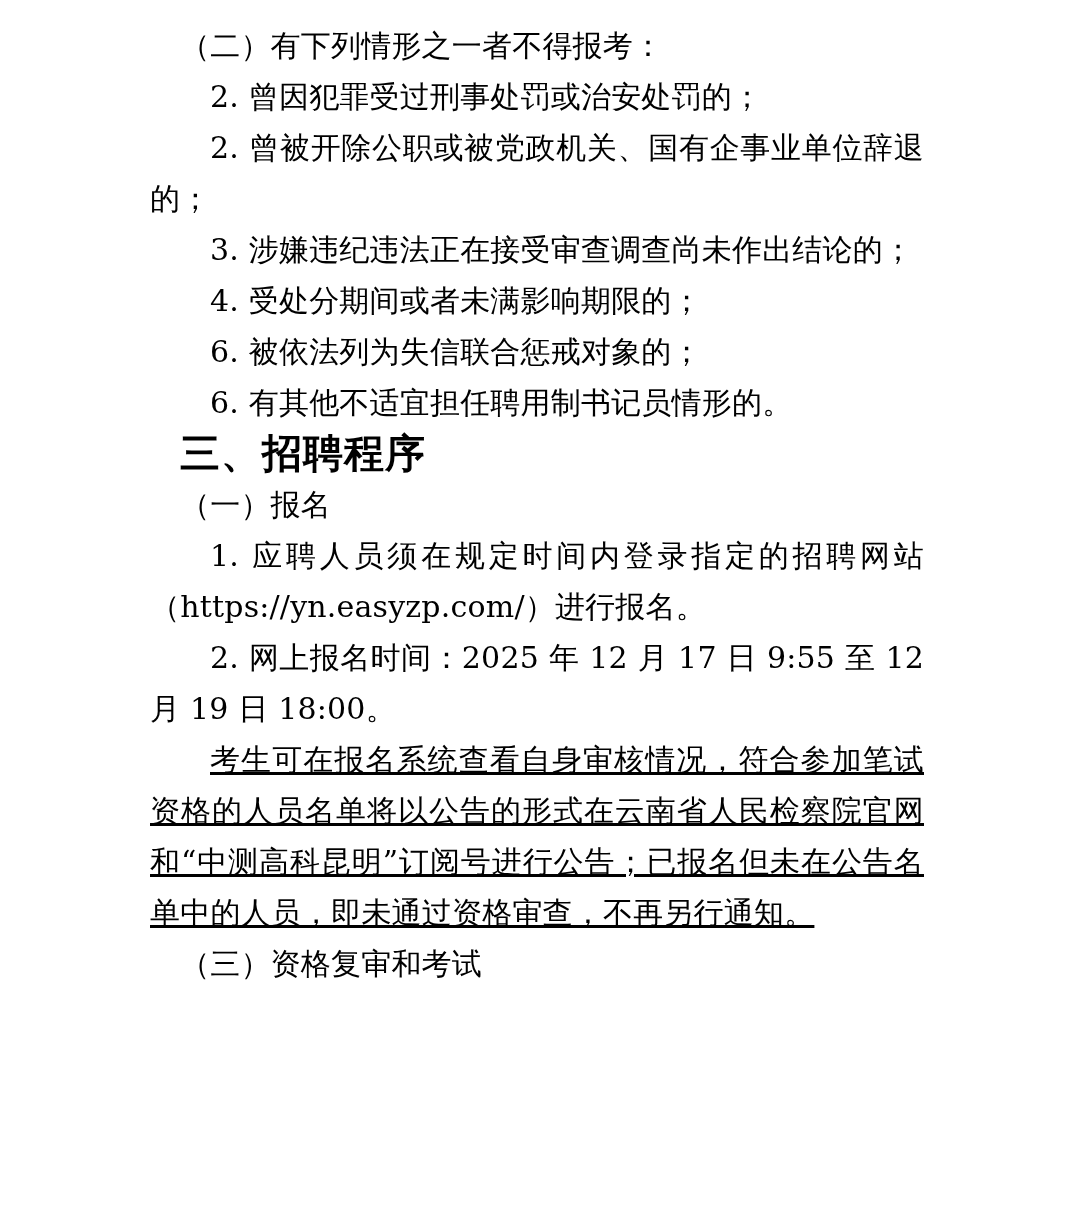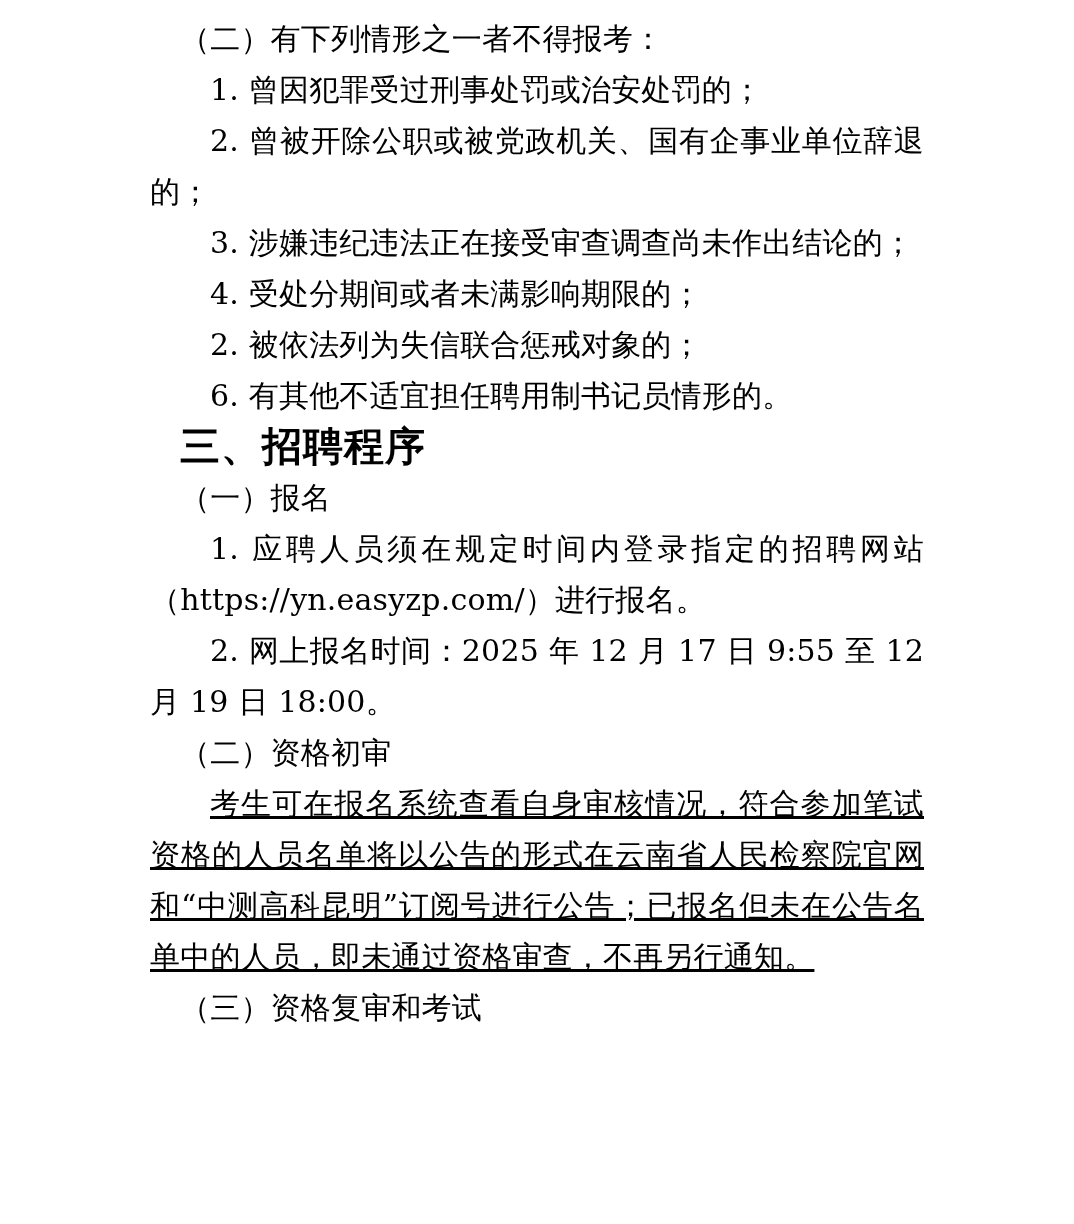--- a/index.html
+++ b/index.html
@@ -12,21 +12,21 @@
     height: 1224px;
     overflow: hidden;
     font-family: "DejaVu Serif", "Liberation Serif", serif;
     color: #000000;
   }
   .page {
     position: relative;
     width: 1074px;
     height: 970px;
     box-sizing: border-box;
-    padding: 13px 150px 0 150px;
+    padding: 20px 150px 0 150px;
   }
   .doc-body {
     font-size: 30px;
     line-height: 51px;
     letter-spacing: 0.2px;
     text-align: justify;
     text-justify: inter-ideograph;
   }
   p {
     margin: 0;
@@ -55,42 +55,41 @@
   }
 </style>
 </head>
 <body>
 
 <div class="page">
   <div class="doc-body">
 
     <p class="p-indent2 sub-heading">（二）有下列情形之一者不得报考：</p>
 
-    <p class="p-item">1. 曾因犯罪受过刑事处罚或治安处罚的；</p>
+    <p class="p-item">2. 曾因犯罪受过刑事处罚或治安处罚的；</p>
 
     <p class="p-item">2. 曾被开除公职或被党政机关、国有企事业单位辞退的；</p>
 
     <p class="p-item">3. 涉嫌违纪违法正在接受审查调查尚未作出结论的；</p>
 
     <p class="p-item">4. 受处分期间或者未满影响期限的；</p>
 
-    <p class="p-item">2. 被依法列为失信联合惩戒对象的；</p>
+    <p class="p-item">6. 被依法列为失信联合惩戒对象的；</p>
 
     <p class="p-item">6. 有其他不适宜担任聘用制书记员情形的。</p>
 
     <p class="heading">三、招聘程序</p>
 
     <p class="p-indent2 sub-heading">（一）报名</p>
 
     <p class="p-item">1. 应聘人员须在规定时间内登录指定的招聘网站（https://yn.easyzp.com/）进行报名。</p>
 
     <p class="p-item">2. 网上报名时间：2025 年 12 月 17 日 9:55 至 12 月 19 日 18:00。</p>
 
 
 
-    <p class="p-indent2 sub-heading">（二）资格初审</p>
 
     <p class="p-para">考生可在报名系统查看自身审核情况，符合参加笔试资格的人员名单将以公告的形式在云南省人民检察院官网和“中测高科昆明”订阅号进行公告；已报名但未在公告名单中的人员，即未通过资格审查，不再另行通知。</p>
 
     <p class="p-indent2 sub-heading">（三）资格复审和考试</p>
 
   </div>
 </div>
 
 </body></html>

